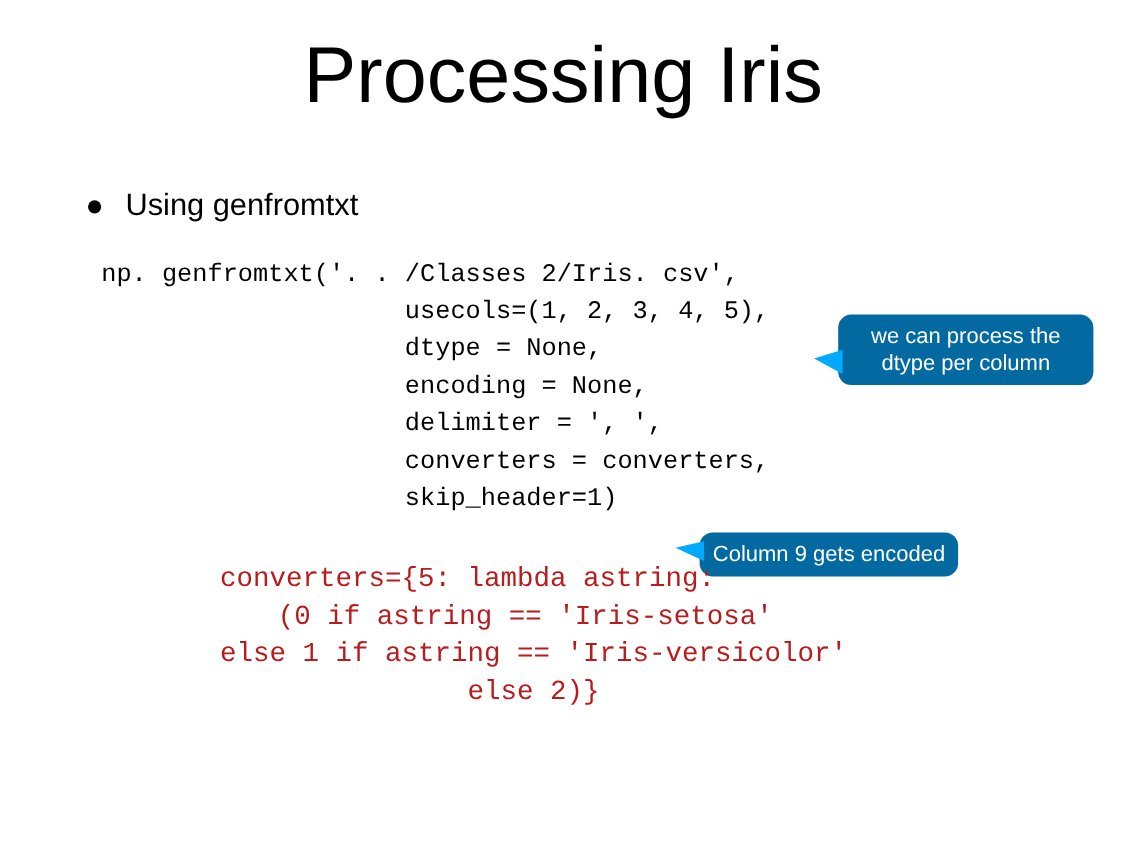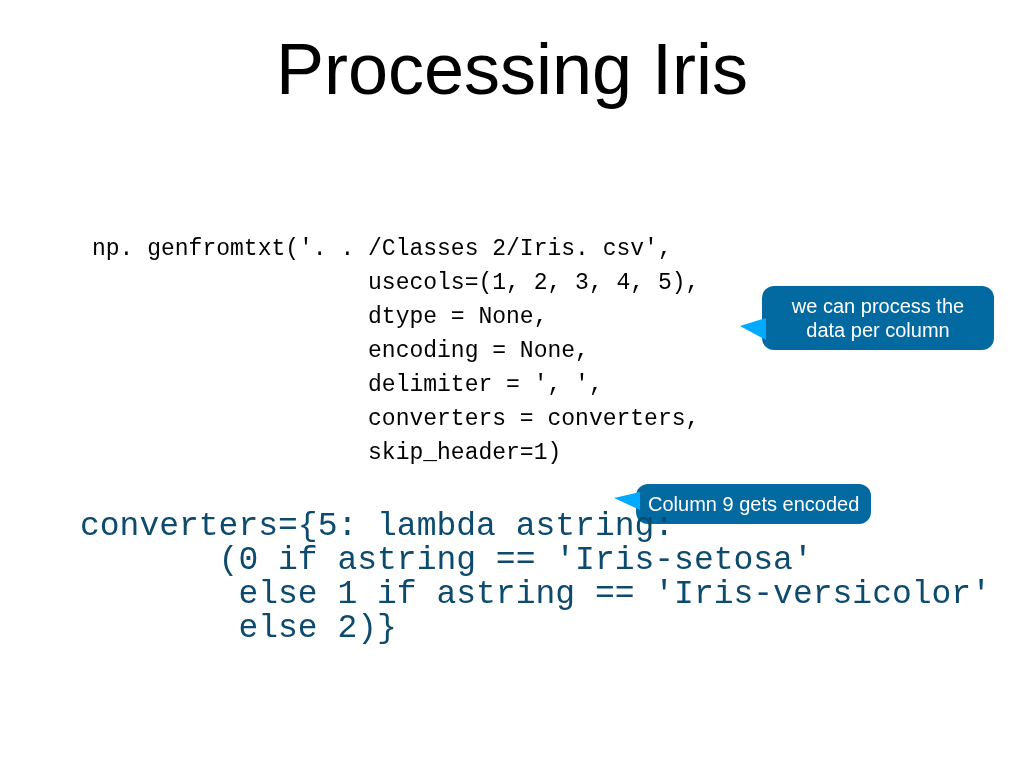--- a/index.html
+++ b/index.html
@@ -56,24 +56,25 @@
     font-size: 23px;
     line-height: 34px;
     white-space: pre;
     color: #000;
   }
   .code2 {
     position: absolute;
     top: 510px;
     left: 80px;
     font-family: "Courier New", Courier, monospace;
-    font-size: 33px;
+    font-size: 25px;
     line-height: 34px;
     white-space: pre;
-    color: #0c4a6e;
+    color: #b91c1c;
+    text-align: center;
   }
   .callout {
     position: absolute;
     background: #0369a1;
     color: #fff;
     font-size: 20px;
     border-radius: 12px;
     padding: 8px 12px;
     line-height: 24px;
     text-align: center;
@@ -108,33 +109,37 @@
     border-right: 26px solid #00aaff;
   }
 </style>
 </head>
 <body>
 
 <div class="slide">
 
   <div class="title">Processing Iris</div>
 
+  <div class="bullet-row">
+    <div class="bullet-dot"></div>
+    <div class="bullet-text">Using genfromtxt</div>
+  </div>
 
   <div class="code1">np. genfromtxt('. . /Classes 2/Iris. csv',
                     usecols=(1, 2, 3, 4, 5),
                     dtype = None,
                     encoding = None,
                     delimiter = ', ',
                     converters = converters,
                     skip_header=1)</div>
 
   <div id="callout1" class="callout">
     <div class="tail"></div>
     <span>we can process the</span><br>
-    <span>data per column</span>
+    <span>dtype per column</span>
   </div>
 
   <div id="callout2" class="callout">
     <div class="tail"></div>
     <span>Column 9 gets encoded</span>
   </div>
 
   <div class="code2">converters={5: lambda astring:
        (0 if astring == 'Iris-setosa'
         else 1 if astring == 'Iris-versicolor'

